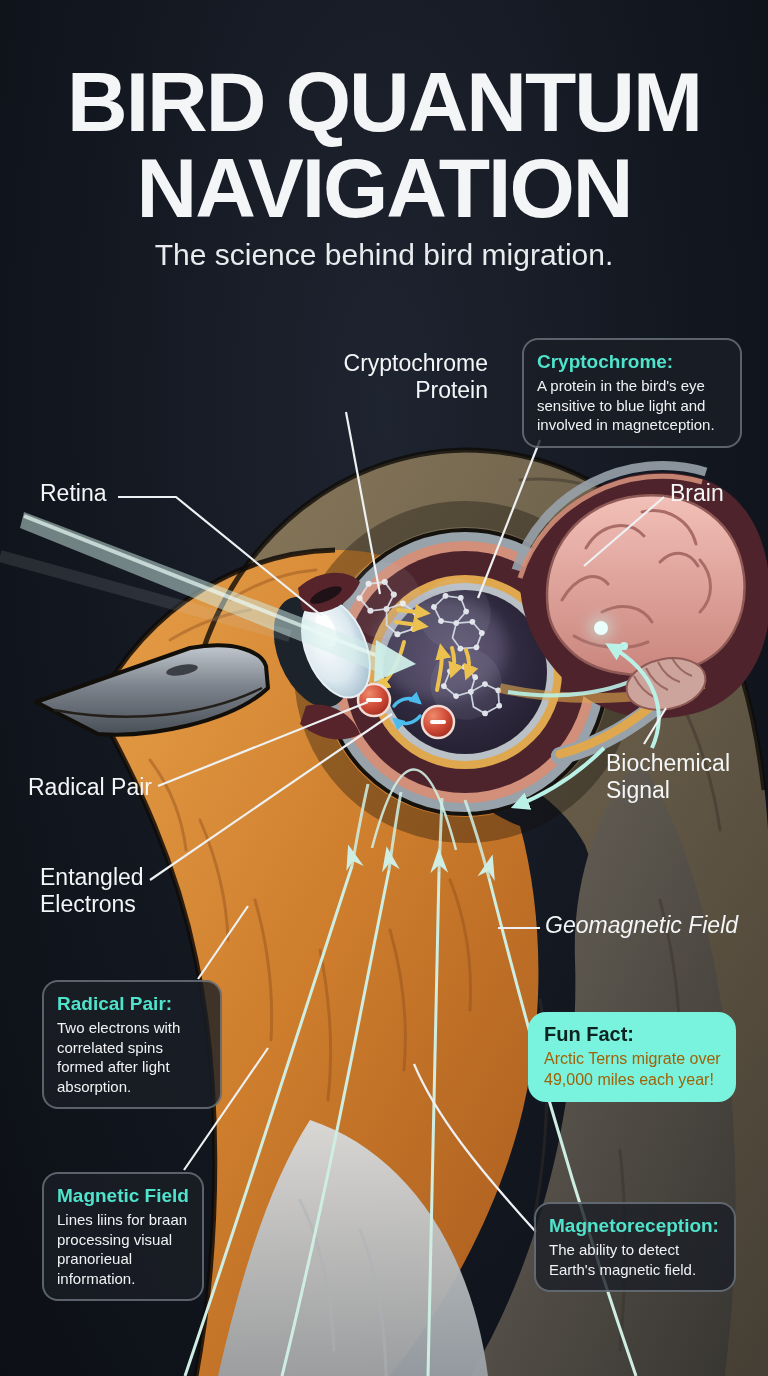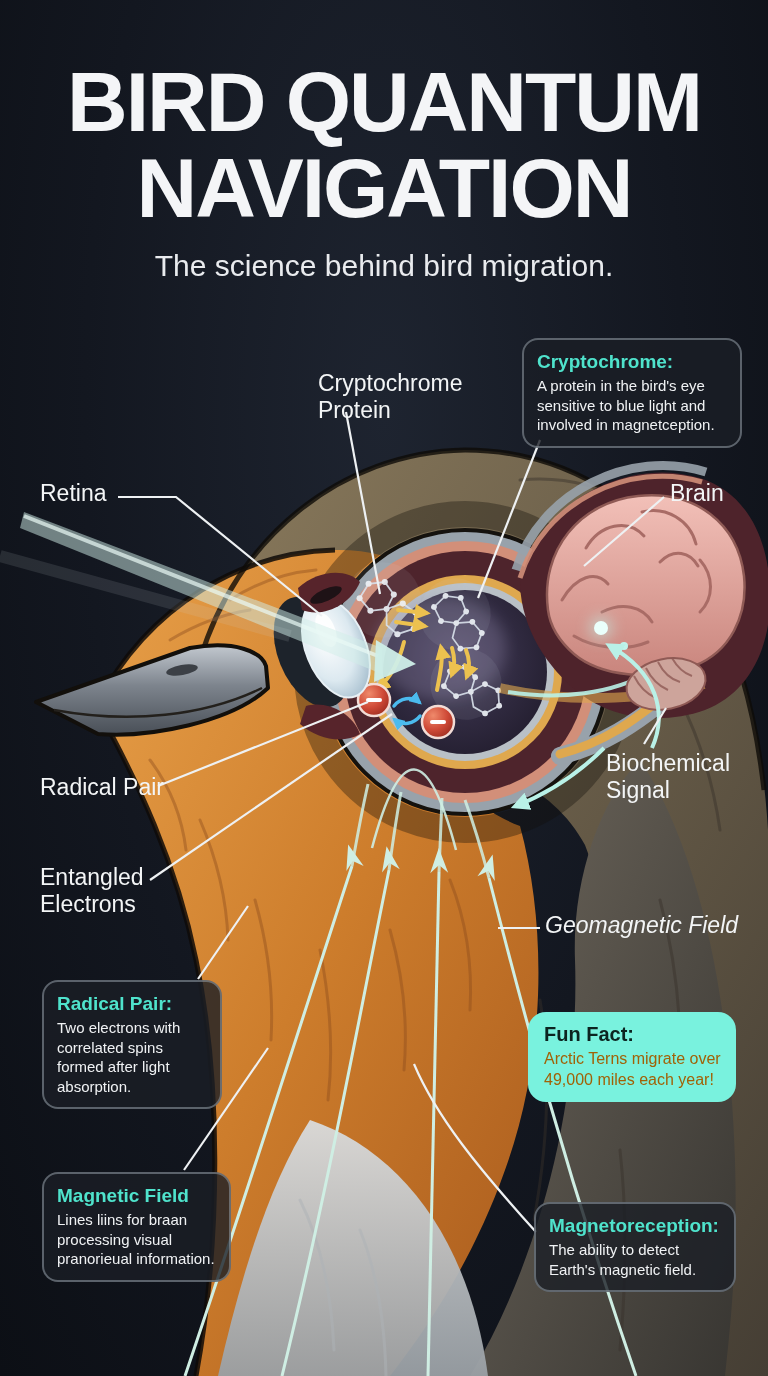--- a/index.html
+++ b/index.html
@@ -2,21 +2,21 @@
 <html><head>
 <meta charset="utf-8">
 <style>
   html,body{margin:0;padding:0;background:#0c0f15;}
   *{box-sizing:border-box;font-family:"Liberation Sans",sans-serif;}
   .page{position:relative;width:768px;height:1376px;overflow:hidden;
         background:radial-gradient(ellipse at 50% 30%, #1e2430 0%, #131720 55%, #0c0f15 100%);}
   svg.art{position:absolute;left:0;top:0;}
   .titlewrap{position:absolute;top:60px;left:0;width:768px;text-align:center;z-index:5;}
   .title{font-size:84px;font-weight:bold;color:#f4f5f7;letter-spacing:-2px;line-height:1.02;}
-  .subtitle{font-size:30px;color:#e9ebee;margin-top:18px;font-weight:400;}
+  .subtitle{font-size:30px;color:#e9ebee;margin-top:7px;font-weight:400;}
   .lbl{position:absolute;color:#f3f5f6;font-size:23px;line-height:1.16;z-index:6;}
   .callout{position:absolute;background:rgba(26,30,38,0.80);border:2px solid rgba(148,158,168,0.55);
            border-radius:16px;padding:11px 13px;z-index:7;}
   .callout .ct{color:#4fe3cc;font-weight:bold;font-size:19px;margin-bottom:3px;}
   .callout .cb{color:#f0f2f4;font-size:15px;line-height:1.3;}
   .funfact{background:#79f2de;border:none;border-radius:18px;}
   .funfact .ct{color:#0c2420;font-size:20px;}
   .funfact .cb{color:#a16207;font-size:16px;font-weight:400;}
 </style>
 </head>
@@ -246,45 +246,45 @@
     <path d="M 198,979 L 248,906"></path>
   </g>
 </svg>
 
 <div class="titlewrap">
   <div class="title">BIRD QUANTUM</div>
   <div class="title">NAVIGATION</div>
   <div class="subtitle">The science behind bird migration.</div>
 </div>
 
-<div class="lbl" style="left:318px;top:370px;width:170px;">Cryptochrome Protein</div>
+<div class="lbl" style="left:318px;top:350px;width:170px;text-align:right;">Cryptochrome Protein</div>
 <div class="lbl" style="left:40px;top:480px;">Retina</div>
 <div class="lbl" style="left:670px;top:480px;">Brain</div>
-<div class="lbl" style="left:40px;top:774px;white-space:nowrap;">Radical Pair</div>
+<div class="lbl" style="left:28px;top:774px;white-space:nowrap;">Radical Pair</div>
 <div class="lbl" style="left:40px;top:864px;width:130px;">Entangled Electrons</div>
 <div class="lbl" style="left:606px;top:750px;width:150px;">Biochemical Signal</div>
 <div class="lbl" style="left:545px;top:912px;white-space:nowrap;font-style:italic;">Geomagnetic Field</div>
 
 
 <div class="callout" style="left:522px;top:338px;width:220px;">
   <div class="ct">Cryptochrome:</div>
   <div class="cb">A protein in the bird's eye sensitive to blue light and involved in magnetception.</div>
 </div>
 
 <div class="callout" style="left:42px;top:980px;width:180px;">
   <div class="ct">Radical Pair:</div>
   <div class="cb">Two electrons with correlated spins formed after light absorption.</div>
 </div>
 
 <div class="callout funfact" style="left:528px;top:1012px;width:208px;padding-left:16px;">
   <div class="ct">Fun Fact:</div>
   <div class="cb">Arctic Terns migrate over 49,000 miles each year!</div>
 </div>
 
-<div class="callout" style="left:42px;top:1172px;width:189px;">
+<div class="callout" style="left:42px;top:1172px;width:162px;">
   <div class="ct">Magnetic Field</div>
   <div class="cb">Lines liins for braan processing visual pranorieual information.</div>
 </div>
 
 <div class="callout" style="left:534px;top:1202px;width:202px;">
   <div class="ct">Magnetoreception:</div>
   <div class="cb">The ability to detect Earth's magnetic field.</div>
 </div>
 
 </div>

